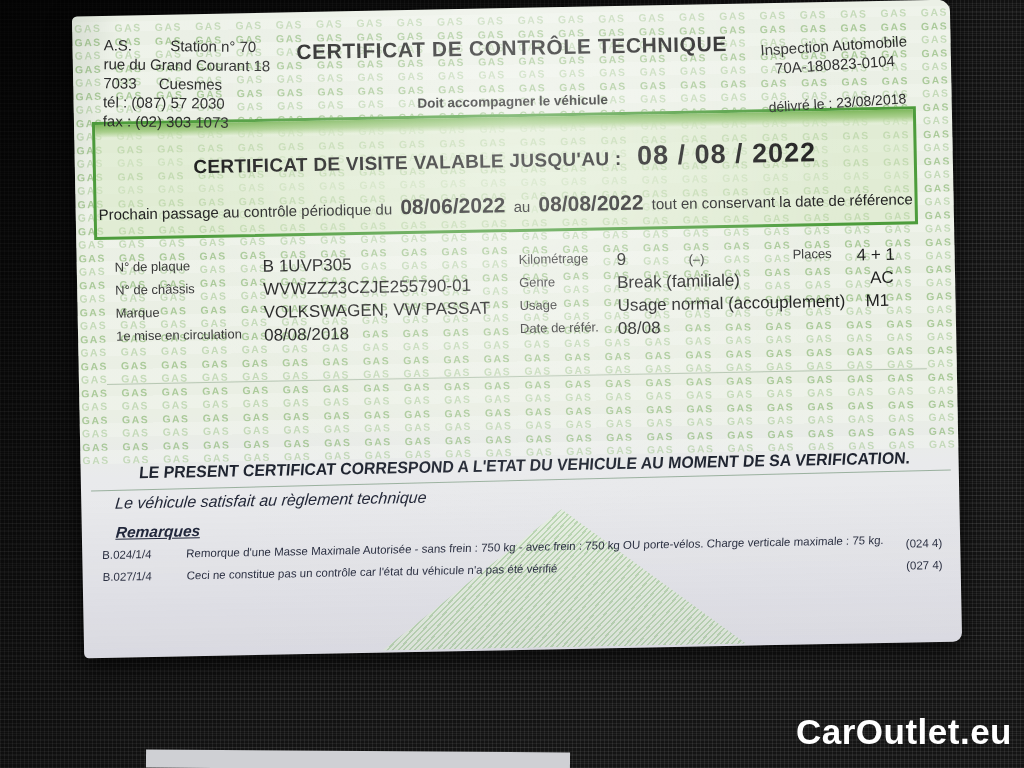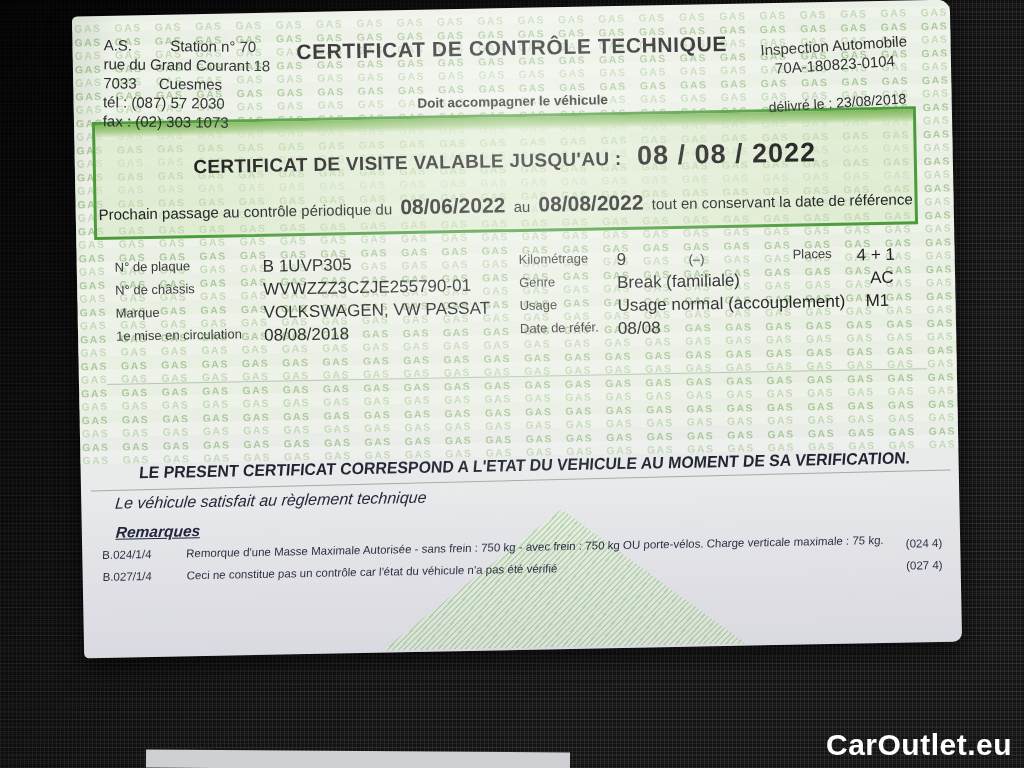--- a/index.html
+++ b/index.html
@@ -10,22 +10,22 @@
     background:
       repeating-linear-gradient(90deg, rgba(255,255,255,0.07) 0 1px, transparent 1px 4px),
       repeating-linear-gradient(0deg, rgba(255,255,255,0.06) 0 1px, transparent 1px 4px),
       repeating-linear-gradient(0deg, transparent 0 6px, rgba(255,255,255,0.05) 6px 7px);
   }
   #stage::after{content:"";position:absolute;inset:0;
     background:linear-gradient(135deg, rgba(0,0,0,0.85) 0%, rgba(0,0,0,0.45) 30%, rgba(0,0,0,0.1) 55%, rgba(0,0,0,0) 75%);
   }
   .bottom-strip{position:absolute;left:146px;top:751px;width:424px;height:18px;
     background:#cfd0d4;transform:rotate(0.4deg);z-index:3;}
-  .watermark{position:absolute;right:12px;bottom:6px;z-index:4;color:#ffffff;
-    font-size:30px;font-weight:bold;letter-spacing:0.5px;}
+  .watermark{position:absolute;right:12px;bottom:16px;z-index:4;color:#ffffff;
+    font-size:35px;font-weight:bold;letter-spacing:0.5px;}
   
   .paper{position:absolute;left:78px;top:8px;width:878px;height:642px;z-index:2;
     transform:rotate(-1.1deg);border-radius:5px 12px 9px 5px;
     background:linear-gradient(180deg,#ebf0e6 0%,#eaefe4 62%,#e9eaec 72%,#e6e6eb 100%);
     box-shadow:0 8px 24px rgba(0,0,0,0.65);}
   .paper-light{position:absolute;inset:0;z-index:9;pointer-events:none;border-radius:inherit;
     background:
       radial-gradient(ellipse at 50% 18%, rgba(255,255,255,0.35), transparent 55%),
       linear-gradient(100deg, rgba(40,60,40,0.10) 0, transparent 5%),
       linear-gradient(0deg, rgba(110,110,140,0.10), transparent 25%);}

